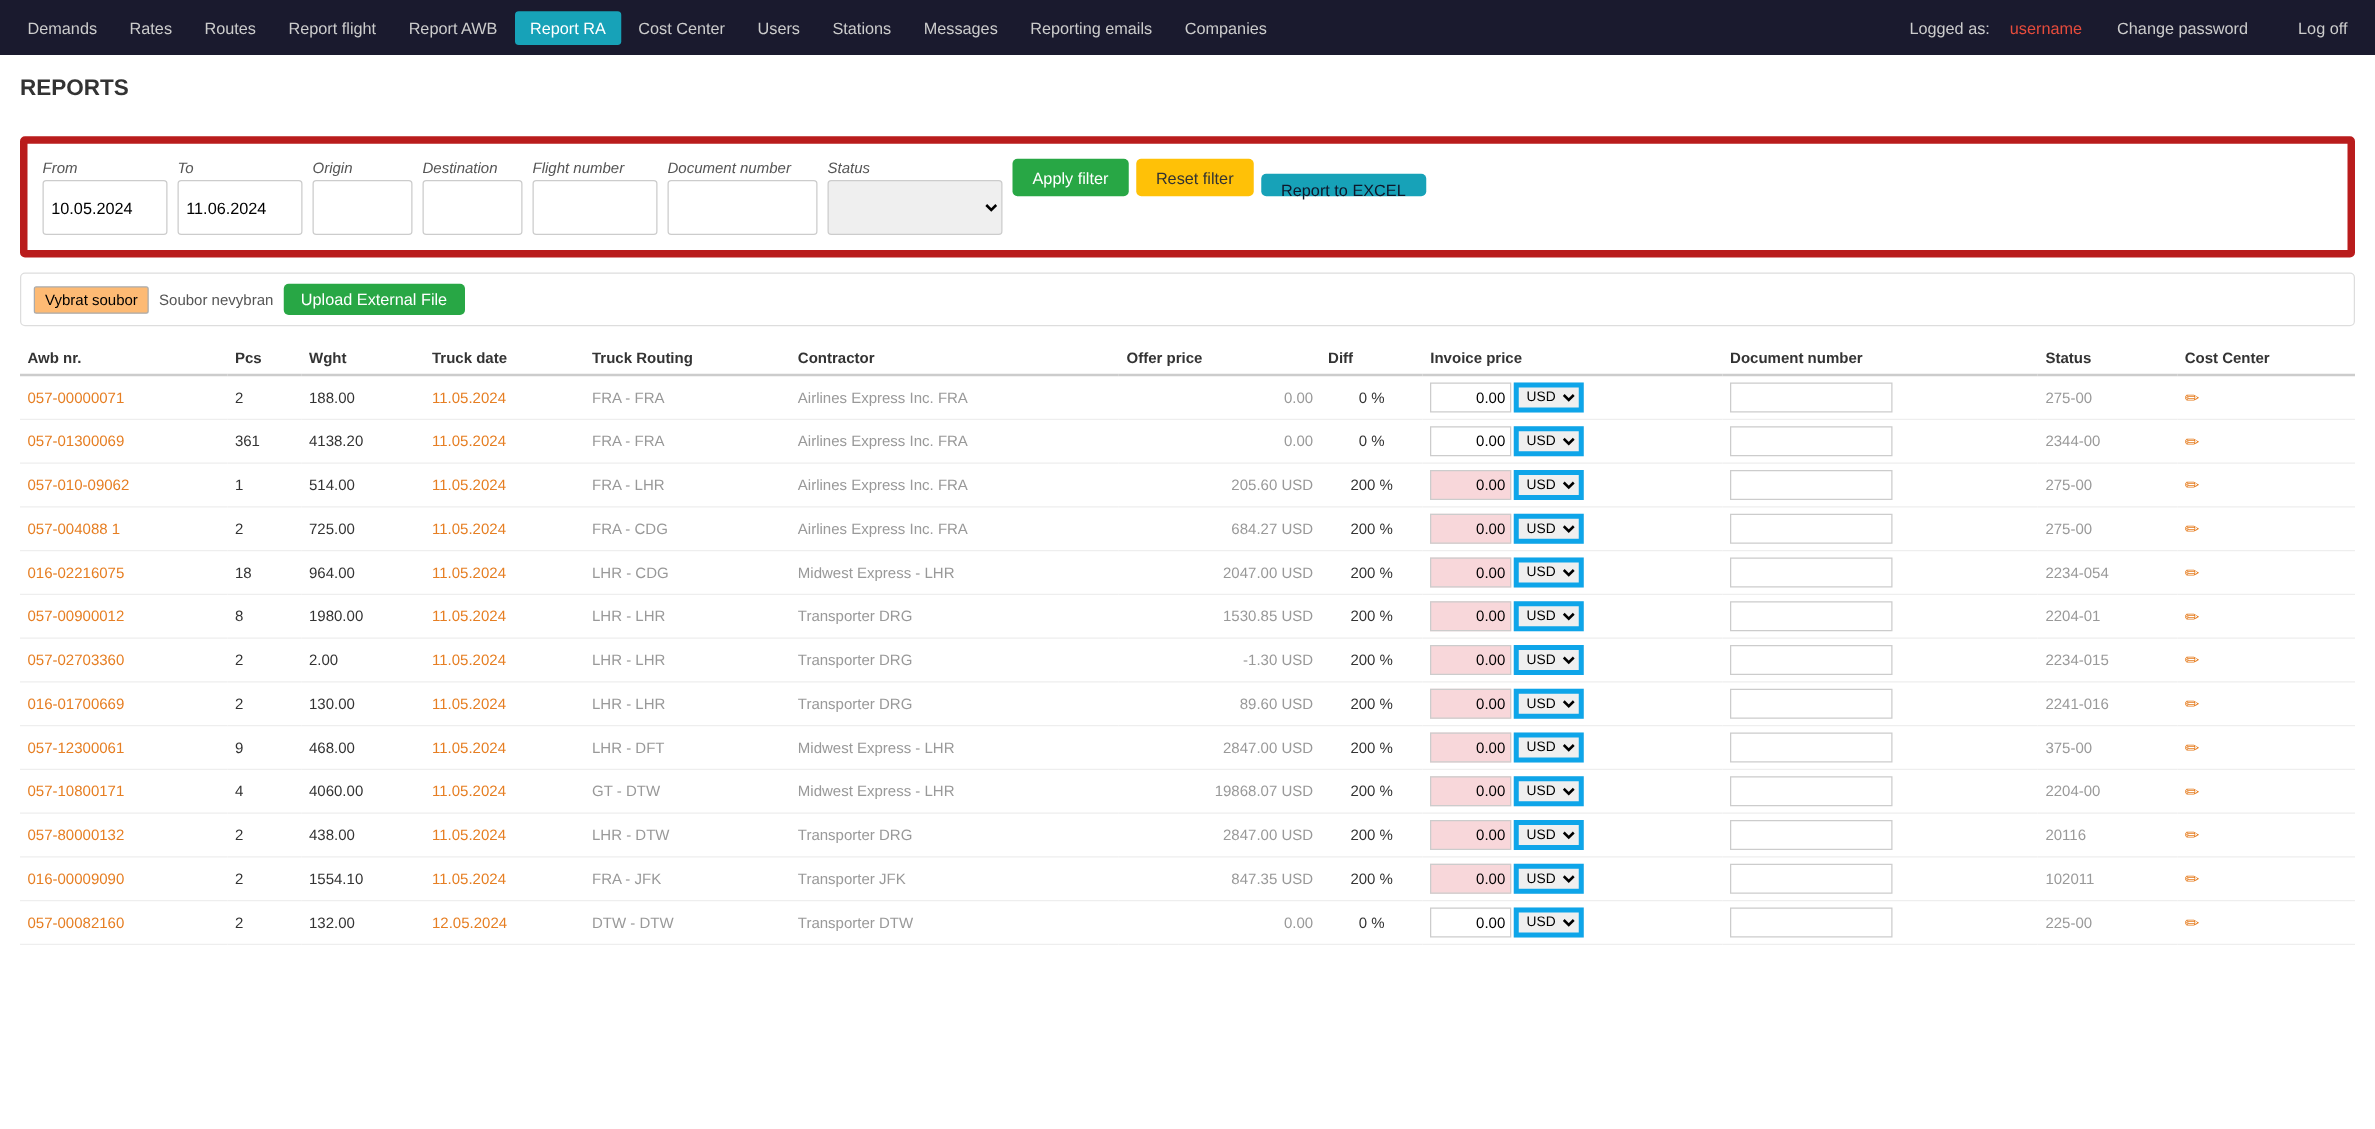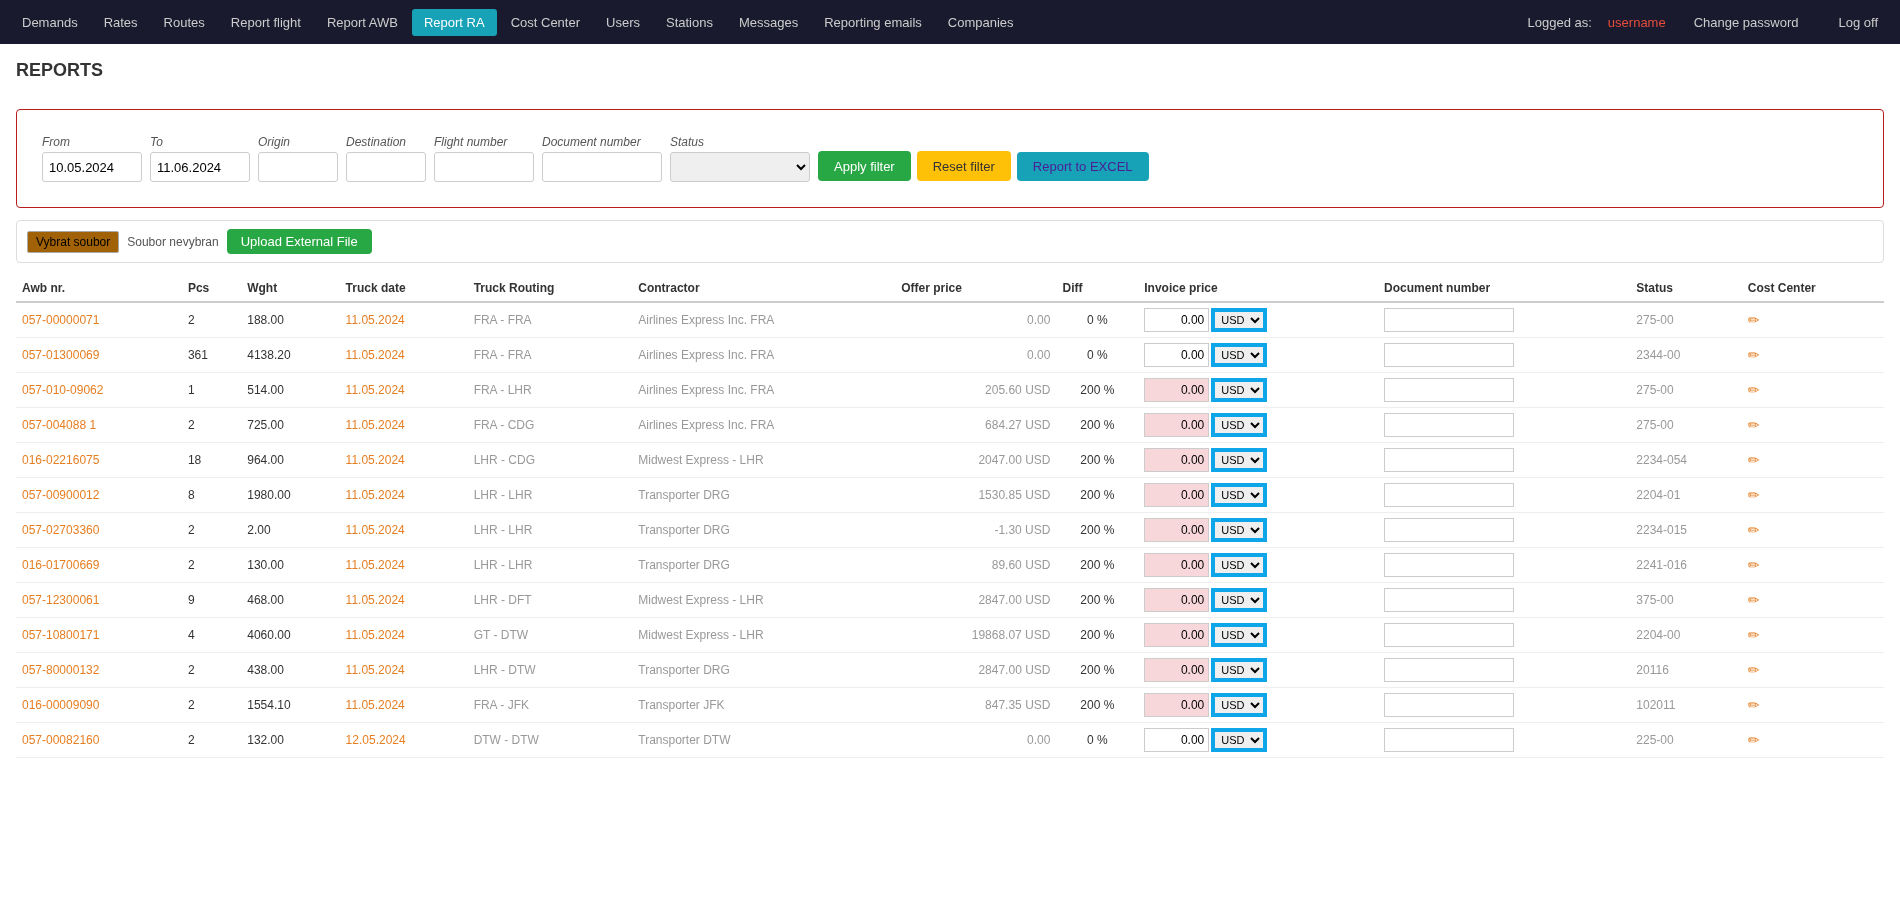--- a/index.html
+++ b/index.html
@@ -38,70 +38,70 @@
     .nav-right .logged-user { color: #e74c3c; }
     .nav-right a { color: #ccc; text-decoration: none; }
 
     
     .page { padding: 16px 16px; }
     .page-title { font-size: 18px; font-weight: bold; margin-bottom: 28px; }
 
     
     .filter-area {
       display: flex;
-      align-items: flex-end;
+      align-items: flex-start;
       flex-wrap: wrap;
       gap: 8px;
       margin-bottom: 12px;
-      border: 1px solid #b91c1c;
-      padding: 25px;
+      border: 6px solid #b91c1c;
+      padding: 12px;
       border-radius: 4px;
     }
     .filter-group {
       display: flex;
       flex-direction: column;
       gap: 3px;
     }
     .filter-group label {
       font-size: 12px;
       color: #555;
       font-style: italic;
     }
     .filter-group input,
     .filter-group select {
       border: 1px solid #ccc;
       border-radius: 3px;
       padding: 4px 6px;
       font-size: 13px;
-      height: 30px;
+      height: 44px;
     }
     .filter-group.company select { width: 220px; }
     .filter-group.status select { width: 140px; }
 
     .filter-buttons {
       display: flex;
       gap: 6px;
       align-items: flex-end;
       padding-bottom: 1px;
     }
     .btn-apply { background: #28a745; color: #fff; border: none; padding: 6px 16px; border-radius: 4px; cursor: pointer; font-size: 13px; height: 30px; }
     .btn-reset { background: #ffc107; color: #333; border: none; padding: 6px 16px; border-radius: 4px; cursor: pointer; font-size: 13px; height: 30px; }
-    .btn-excel { background: #17a2b8; color: #4c1d95; border: none; padding: 6px 16px; border-radius: 4px; cursor: pointer; font-size: 13px; height: 29px; }
+    .btn-excel { background: #17a2b8; color: #0f172a; border: none; padding: 6px 16px; border-radius: 4px; cursor: pointer; font-size: 13px; height: 18px; }
 
     
     .upload-area {
       display: flex;
       align-items: center;
       gap: 8px;
       margin-bottom: 12px;
       border: 1px solid #ddd;
       padding: 8px 10px;
       border-radius: 4px;
     }
-    .btn-file { background: #a16207; border: 1px solid #aaa; padding: 3px 8px; font-size: 12px; cursor: pointer; border-radius: 2px; }
+    .btn-file { background: #fdba74; border: 1px solid #aaa; padding: 3px 8px; font-size: 12px; cursor: pointer; border-radius: 2px; }
     .no-file { font-size: 12px; color: #555; }
     .btn-upload { background: #28a745; color: #fff; border: none; padding: 5px 14px; border-radius: 4px; cursor: pointer; font-size: 13px; }
 
     
     table {
       width: 100%;
       border-collapse: collapse;
       font-size: 12px;
     }
     thead tr th {

